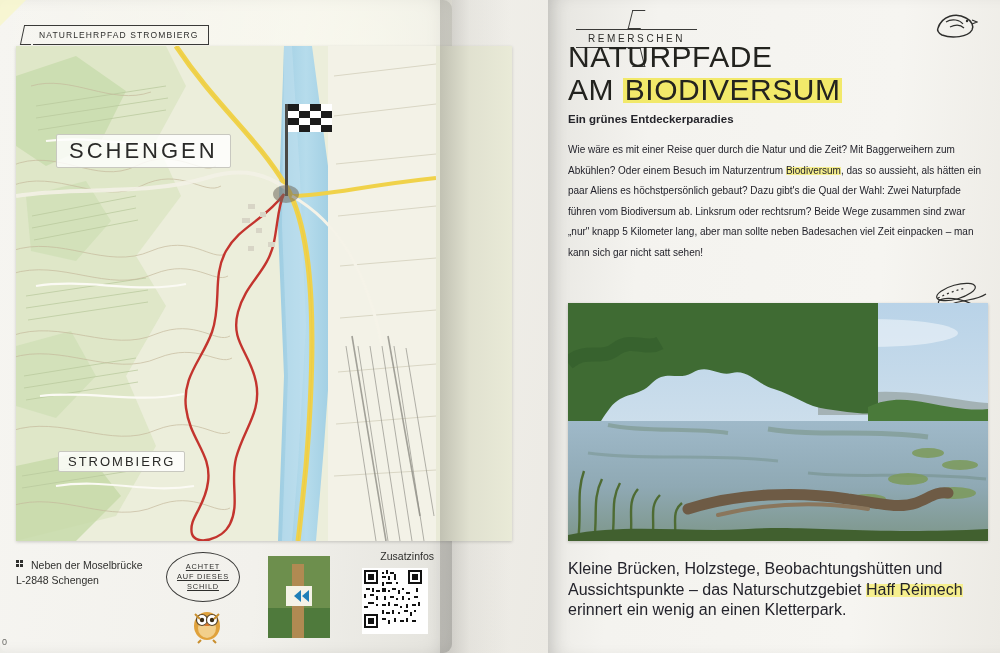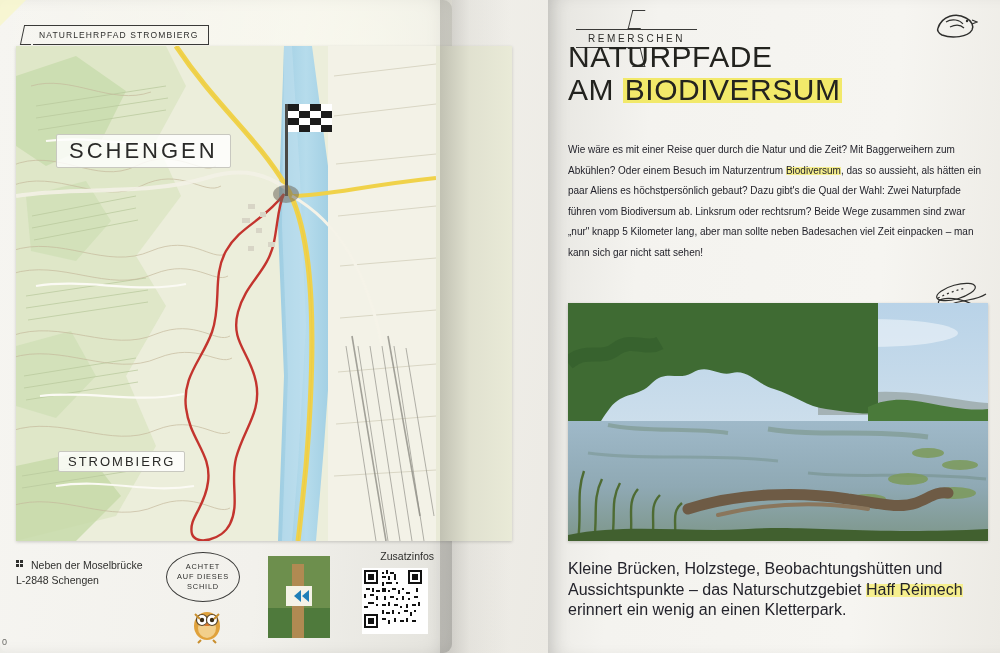--- a/index.html
+++ b/index.html
@@ -76,21 +76,21 @@
   }
   .addr .pin{display:inline-block;width:10px;height:10px;margin-right:5px;vertical-align:-1px;}
   .sign-photo{
     position:absolute;left:252px;top:8px;width:62px;height:82px;overflow:hidden;
     background:#6a8a4a;
   }
   .badge-circle{
     position:absolute;left:150px;top:4px;width:72px;height:48px;
     border:1.3px solid #3a3a38;border-radius:50%;
     display:flex;flex-direction:column;align-items:center;justify-content:center;
-    font-size:7.4px;letter-spacing:.8px;color:#2e2e2c;line-height:10px;text-align:center;
+    font-size:7.4px;letter-spacing:.8px;color:#2e2e2c;line-height:10px;text-align:center;text-decoration:underline;
   }
   .owl{position:absolute;left:168px;top:50px;width:46px;height:46px;}
 
   
   .binding{
     position:absolute;left:440px;top:0;width:118px;height:653px;
     background:linear-gradient(90deg,rgba(120,118,112,.35) 0%,rgba(175,173,166,.15) 25%,rgba(255,255,255,.0) 60%);
   }
   .spine{
     position:absolute;left:487px;top:0;width:22px;height:653px;
@@ -454,20 +454,21 @@
         <circle cx="35" cy="13" r="1.2" fill="#2f2f2d"></circle>
         <path d="M40 12 l5 2 l-5 2" fill="none" stroke="#2f2f2d" stroke-width="1.2"></path>
       </svg>
     </div>
 
     <h1 class="title">
       <span>NATURPFADE</span><br>
       <span>AM </span><span class="hl">BIODIVERSUM</span>
     </h1>
 
+    <div class="subtitle">Ein grünes Entdeckerparadies</div>
 
     <div class="body-text">Wie wäre es mit einer Reise quer durch die Natur und die Zeit? Mit Baggerweihern zum Abkühlen? Oder einem Besuch im Naturzentrum <span class="hl-soft">Biodiversum</span>, das so aussieht, als hätten ein paar Aliens es höchstpersönlich gebaut? Dazu gibt's die Qual der Wahl: Zwei Naturpfade führen vom Biodiversum ab. Linksrum oder rechtsrum? Beide Wege zusammen sind zwar „nur" knapp 5 Kilometer lang, aber man sollte neben Badesachen viel Zeit einpacken – man kann sich gar nicht satt sehen!</div>
 
     <div class="dragonfly">
       <svg width="70" height="62" viewBox="0 0 70 62">
         <g fill="none" stroke="#2f2f2d" stroke-width="1.2">
           <path d="M14 40 C22 34 34 30 46 28"></path>
           <ellipse cx="34" cy="20" rx="20" ry="7" transform="rotate(-16 34 20)"></ellipse>
           <ellipse cx="36" cy="34" rx="20" ry="6.5" transform="rotate(12 36 34)"></ellipse>
           <path d="M12 42 l-5 3 M12 38 l-6 -1"></path>

